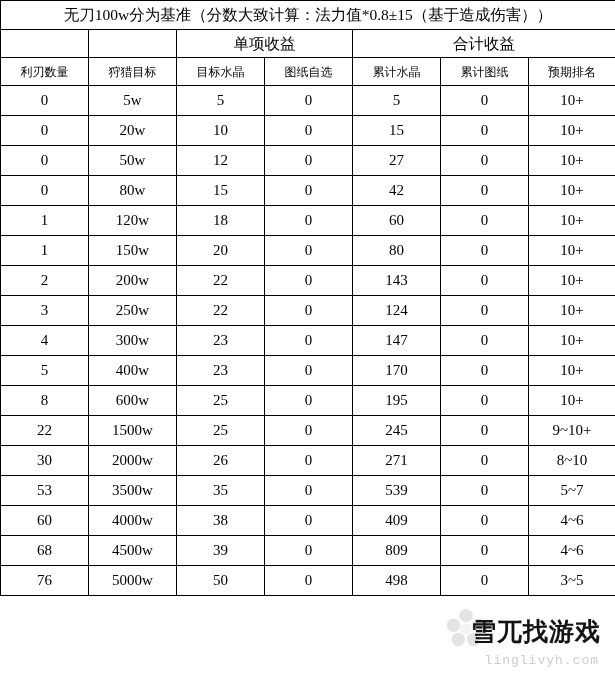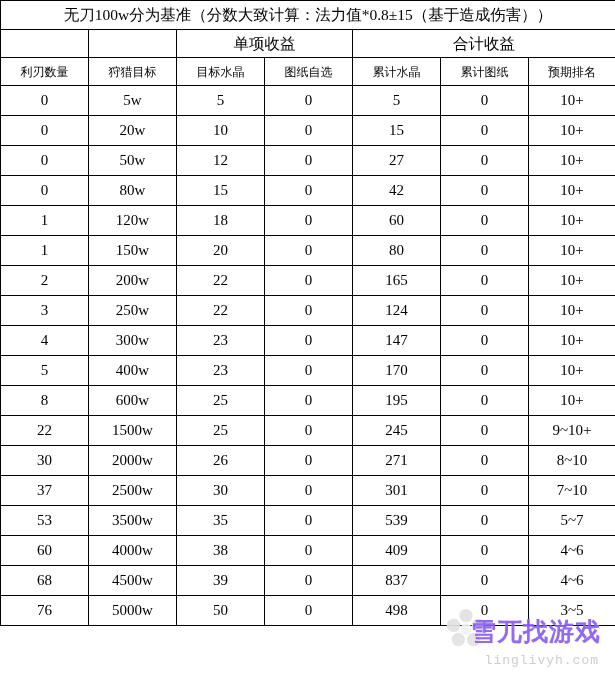--- a/index.html
+++ b/index.html
@@ -66,21 +66,21 @@
     pointer-events: none;
     opacity: 0.92;
   }
   .wm-text-main {
     position: absolute;
     right: 6px;
     bottom: 26px;
     font-family: "Liberation Sans", sans-serif;
     font-size: 25px;
     font-weight: bold;
-    color: #8b5cf6;
+    color: #000000;
     letter-spacing: 1px;
     text-shadow: 0 0 1px #cfcfcf;
   }
   .wm-text-sub {
     position: absolute;
     right: 8px;
     bottom: 6px;
     font-family: Liberation Mono, monospace;
     font-size: 13px;
     color: #c9c9c9;
@@ -179,21 +179,21 @@
       <td>0</td>
       <td>80</td>
       <td>0</td>
       <td>10+</td>
     </tr>
     <tr class="data-row">
       <td>2</td>
       <td>200w</td>
       <td>22</td>
       <td>0</td>
-      <td>165</td>
+      <td>143</td>
       <td>0</td>
       <td>10+</td>
     </tr>
     <tr class="data-row">
       <td>3</td>
       <td>250w</td>
       <td>22</td>
       <td>0</td>
       <td>124</td>
       <td>0</td>
@@ -238,29 +238,20 @@
     <tr class="data-row">
       <td>30</td>
       <td>2000w</td>
       <td>26</td>
       <td>0</td>
       <td>271</td>
       <td>0</td>
       <td>8~10</td>
     </tr>
     <tr class="data-row">
-      <td>37</td>
-      <td>2500w</td>
-      <td>30</td>
-      <td>0</td>
-      <td>301</td>
-      <td>0</td>
-      <td>7~10</td>
-    </tr>
-    <tr class="data-row">
       <td>53</td>
       <td>3500w</td>
       <td>35</td>
       <td>0</td>
       <td>539</td>
       <td>0</td>
       <td>5~7</td>
     </tr>
     <tr class="data-row">
       <td>60</td>
@@ -269,21 +260,21 @@
       <td>0</td>
       <td>409</td>
       <td>0</td>
       <td>4~6</td>
     </tr>
     <tr class="data-row">
       <td>68</td>
       <td>4500w</td>
       <td>39</td>
       <td>0</td>
-      <td>837</td>
+      <td>809</td>
       <td>0</td>
       <td>4~6</td>
     </tr>
     <tr class="data-row">
       <td>76</td>
       <td>5000w</td>
       <td>50</td>
       <td>0</td>
       <td>498</td>
       <td>0</td>

